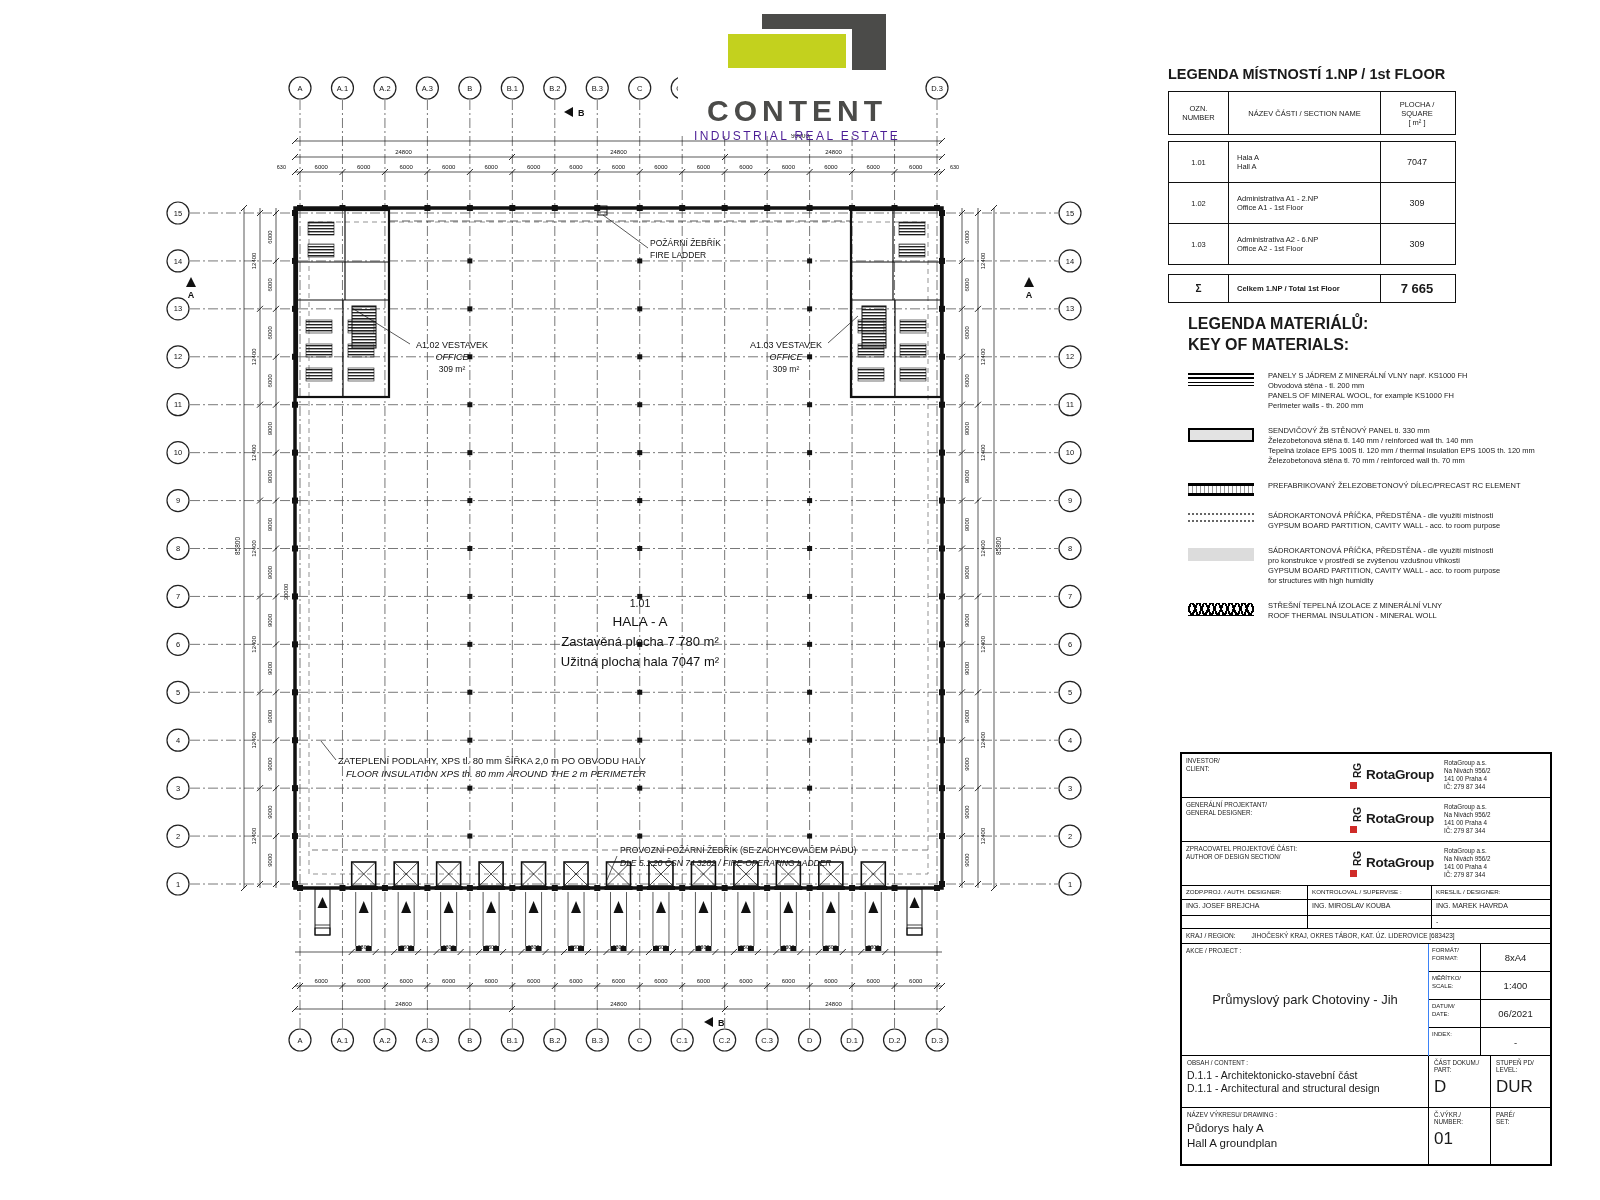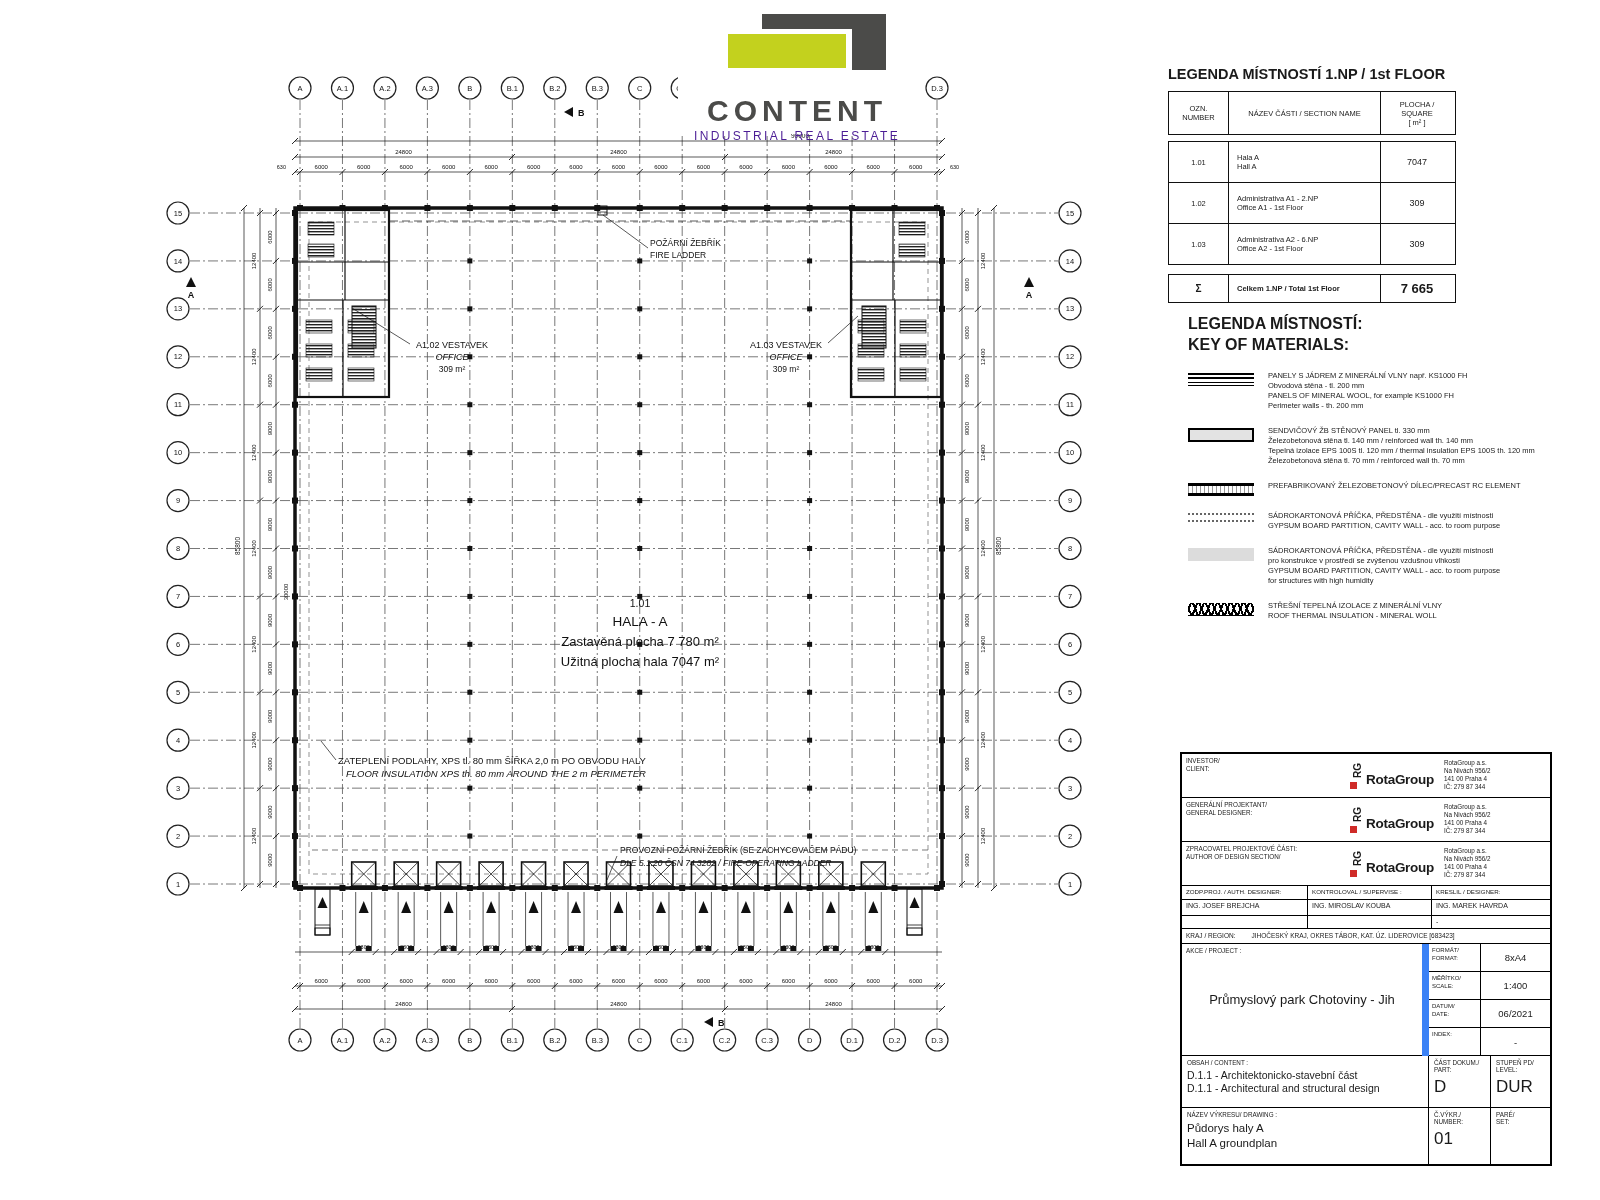--- a/index.html
+++ b/index.html
@@ -52,36 +52,36 @@
                 repeating-linear-gradient(-68deg,transparent 0 2px,#000 2px 4px,transparent 4px 6px)}
   .mat-text{margin-left:14px;font-size:7.5px;line-height:10px;white-space:pre-line}
 
   
   #titleblock{left:1180px;top:752px;width:372px;border:2px solid #000;background:#fff;box-sizing:border-box}
   .tb-row{border-bottom:1px solid #000;box-sizing:border-box}
   .tb-company{display:flex;height:44px}
   .tb-co-label{width:150px;padding:3px 4px;font-size:6.3px;line-height:8px;white-space:pre-line}
   .tb-co-logo{width:104px;display:flex;align-items:center;justify-content:center}
   .tb-co-addr{flex:1;font-size:6.3px;line-height:8px;padding-top:5px;white-space:pre-line}
-  .rg{display:flex;align-items:flex-end;gap:3px}
+  .rg{display:flex;align-items:center;gap:3px}
   .rg-mark{position:relative;width:13px;height:26px}
   .rg-letters{position:absolute;left:3px;top:0;writing-mode:vertical-rl;transform:rotate(180deg);
               font-size:10px;font-weight:bold;line-height:10px}
   .rg-sq{position:absolute;left:0;bottom:0;width:7px;height:7px}
   .rg-name{font-weight:bold;font-size:13.5px;letter-spacing:-0.3px;padding-bottom:2px}
   .tb-3col{display:grid;grid-template-columns:126px 124px 120px}
   .tb-3col>div{border-right:1px solid #000;padding:2px 4px;box-sizing:border-box}
   .tb-3col>div:last-child{border-right:none}
   .tb-people-head{height:14px;font-size:6.2px}
   .tb-people{height:16px;font-size:7px}
   .tb-empty{height:13px;font-size:7px}
   .tb-region{display:flex;height:15px;font-size:6.5px;padding:3px 4px;box-sizing:border-box}
   .tb-region .val{margin-left:16px}
   .tb-project{display:grid;grid-template-columns:247px 121px;height:112px}
-  .tb-proj-left{border-right:7px solid #3b82f6;position:relative;padding:3px 4px;box-sizing:border-box}
+  .tb-proj-left{border-right:1px solid #3b82f6;position:relative;padding:3px 4px;box-sizing:border-box}
   .tb-label{font-size:6.3px}
   .tb-proj-name{position:absolute;left:0;right:0;top:48px;text-align:center;font-size:13px}
   .tb-meta{display:grid;grid-template-rows:28px 28px 28px 28px}
   .tb-meta-row{display:grid;grid-template-columns:52px 69px;border-bottom:1px solid #000}
   .tb-meta-row:last-child{border-bottom:none}
   .tb-meta-row .lbl{border-right:1px solid #000;padding:2px 3px;font-size:6px;line-height:8px;white-space:pre-line}
   .tb-meta-row .val{display:flex;align-items:center;justify-content:center;font-size:9.5px}
   .tb-content,.tb-drawing{display:grid;grid-template-columns:247px 62px 61px}
   .tb-content{height:52px}
   .tb-drawing{height:56px;border-bottom:none}
@@ -837,21 +837,21 @@
       </div>
     </div>
   <div class="rl-box rl-grid rl-total mt9">
     <div class="rl-num">Σ</div>
     <div class="rl-name">Celkem 1.NP / Total 1st Floor</div>
     <div class="rl-area">7 665</div>
   </div>
 </div>
 
 <div id="materials" class="abs">
-  <div class="mat-title">LEGENDA MÍSTNOSTÍ:</div>
+  <div class="mat-title">LEGENDA MATERIÁLŮ:</div>
   <div class="mat-title">KEY OF MATERIALS:</div>
   <div>
       <div class="mat-item">
         <div class="sym sym-mineral-wool-panel"></div>
         <div class="mat-text">PANELY S JÁDREM Z MINERÁLNÍ VLNY např. KS1000 FH
 Obvodová stěna - tl. 200 mm
 PANELS OF MINERAL WOOL, for example KS1000 FH
 Perimeter walls - th.  200 mm</div>
       </div>
       <div class="mat-item">

